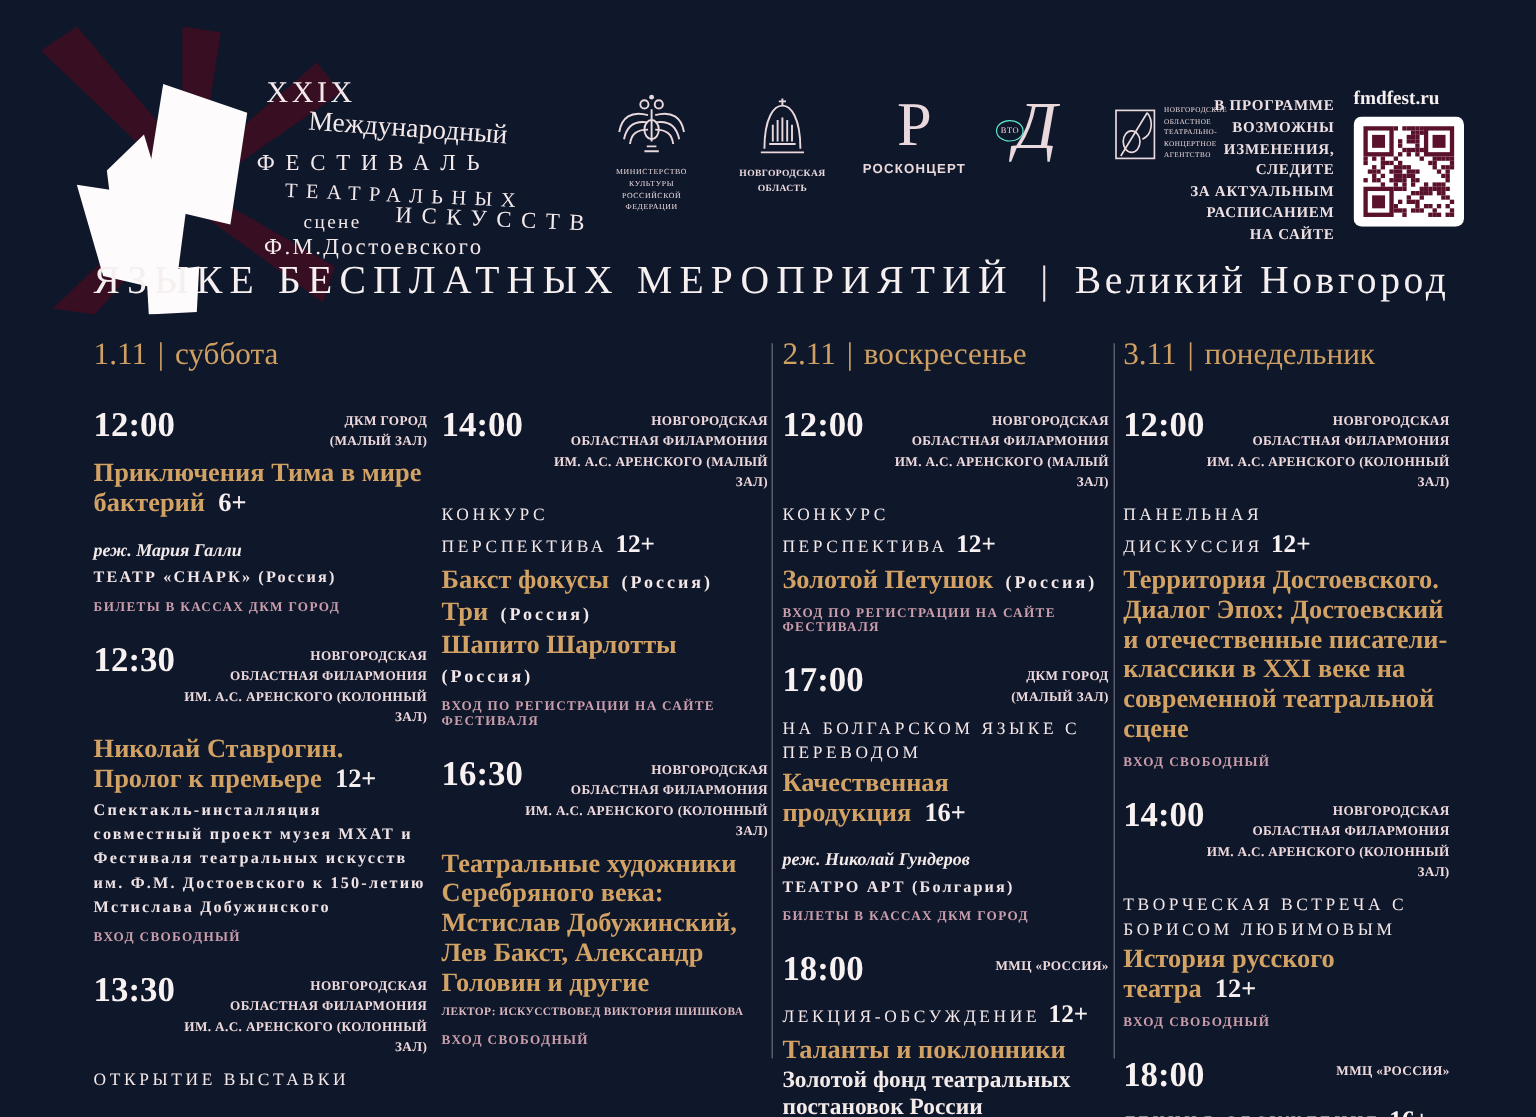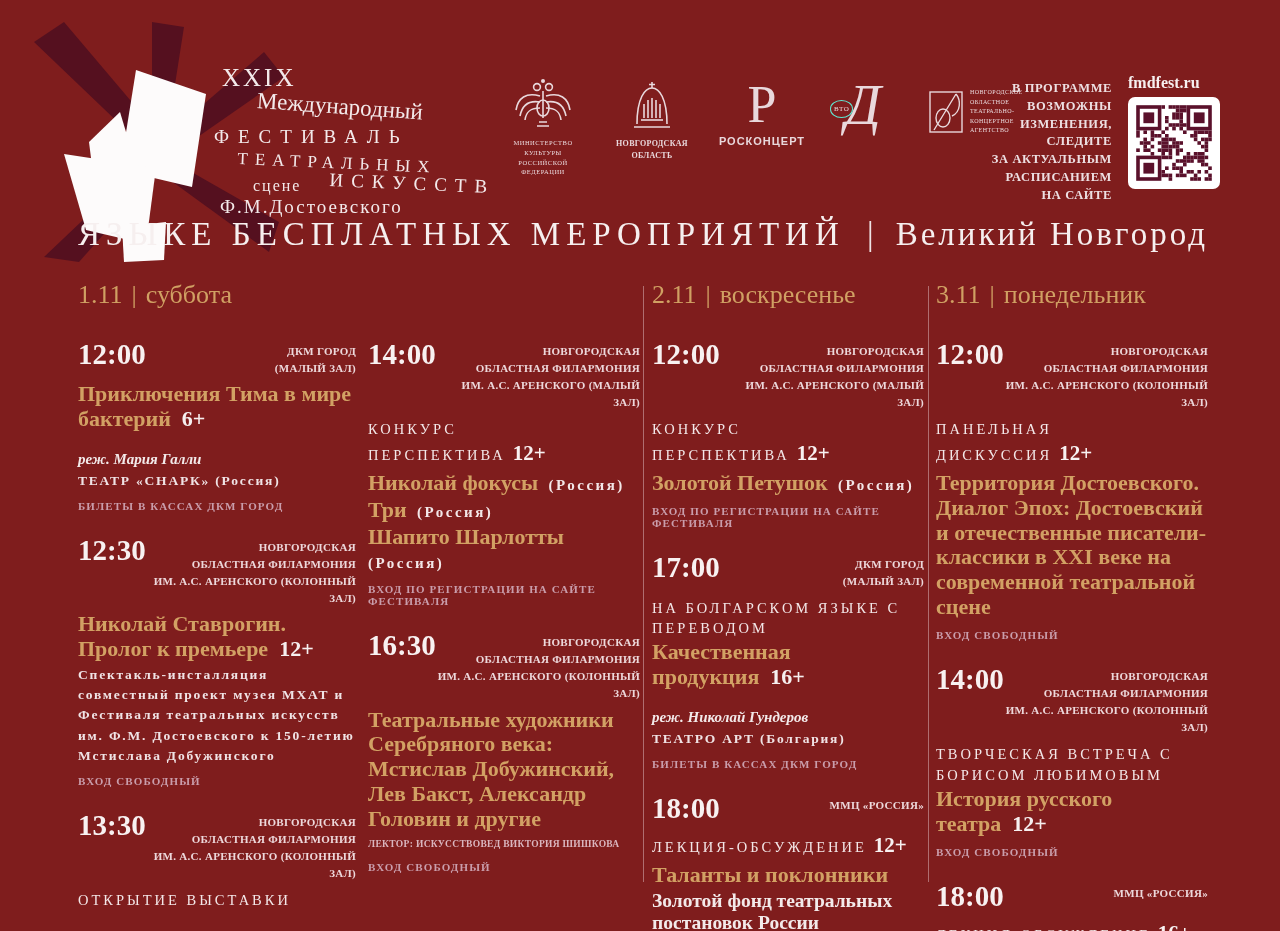--- a/index.html
+++ b/index.html
@@ -1,17 +1,17 @@
 <!DOCTYPE html>
 <html><head>
 <meta charset="utf-8">
 <style>
   html,body{margin:0;padding:0;}
   body{font-family:"Liberation Serif","DejaVu Serif",serif;}
-  #stage{position:relative;width:1280px;height:931px;background:#7f1d1d;overflow:hidden;color:#f7f0f0;}
+  #stage{position:relative;width:1280px;height:931px;background:#0f172a;overflow:hidden;color:#f7f0f0;}
 
   
   #fest-logo-svg{position:absolute;left:34px;top:22px;}
   .fest-line{position:absolute;color:#f3e9ea;white-space:nowrap;}
   .fl-xxix{left:222px;top:64px;font-size:25px;letter-spacing:3px;}
   .fl-mezh{left:258px;top:88px;font-size:23px;transform:rotate(4deg);transform-origin:left top;}
   .fl-fest{left:214px;top:126px;font-size:19px;letter-spacing:9px;}
   .fl-teatr{left:238px;top:149px;font-size:17px;letter-spacing:7px;transform:rotate(2.5deg);transform-origin:left top;}
   .fl-isk{left:330px;top:169px;font-size:19px;letter-spacing:8px;transform:rotate(2.5deg);transform-origin:left top;}
   .fl-imeni{left:253px;top:177px;font-size:16px;letter-spacing:2px;}
@@ -362,21 +362,21 @@
       <div class="column">
         <div class="day-header"></div>
         <div class="event">
           <div class="event-head">
             <div class="event-time">14:00</div>
             <div class="event-venue">НОВГОРОДСКАЯ
 ОБЛАСТНАЯ ФИЛАРМОНИЯ
 ИМ. А.С. АРЕНСКОГО (МАЛЫЙ ЗАЛ)</div>
           </div>
           <div class="line-kicker"><span>КОНКУРС ПЕРСПЕКТИВА</span><span class="kicker-age">12+</span></div>
-          <div class="line-title"><span>Николай фокусы</span><span class="title-country"> (Россия)</span></div>
+          <div class="line-title"><span>Бакст фокусы</span><span class="title-country"> (Россия)</span></div>
           <div class="line-title"><span>Три</span><span class="title-country"> (Россия)</span></div>
           <div class="line-title"><span>Шапито Шарлотты</span><span class="title-country"> (Россия)</span></div>
           <div class="event-footer">ВХОД ПО РЕГИСТРАЦИИ НА САЙТЕ ФЕСТИВАЛЯ</div>
         </div>
         <div class="event">
           <div class="event-head">
             <div class="event-time">16:30</div>
             <div class="event-venue">НОВГОРОДСКАЯ
 ОБЛАСТНАЯ ФИЛАРМОНИЯ
 ИМ. А.С. АРЕНСКОГО (КОЛОННЫЙ ЗАЛ)</div>

